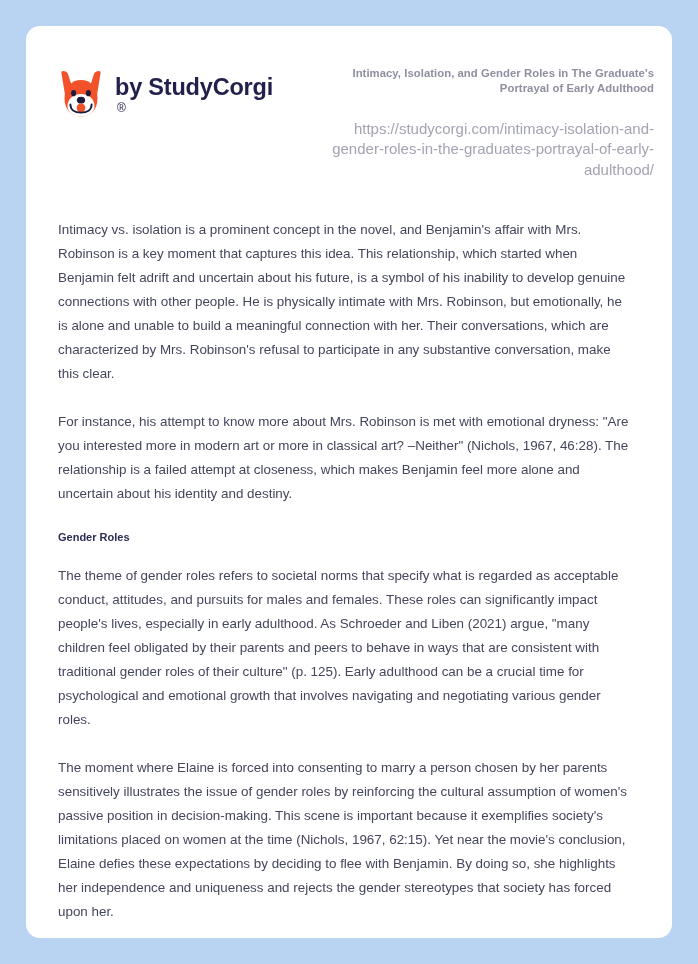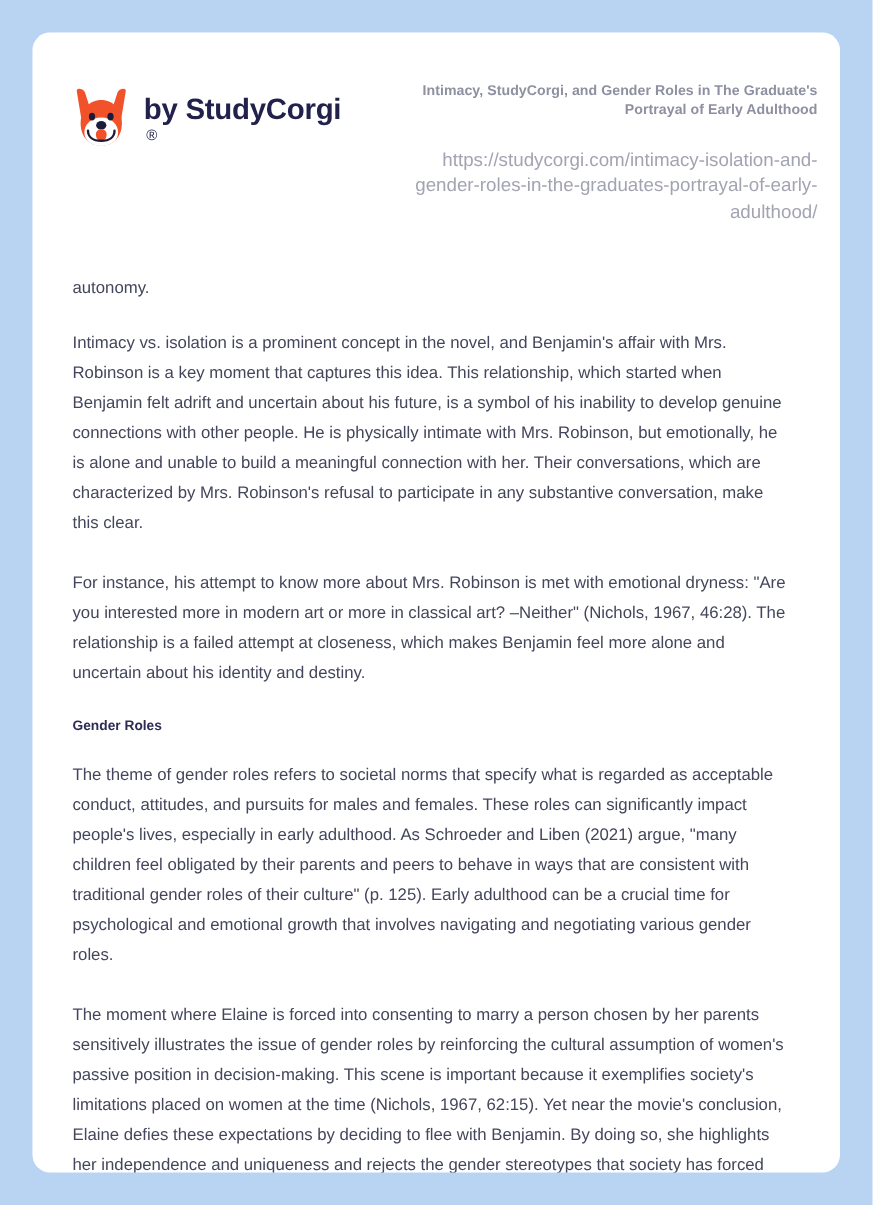--- a/index.html
+++ b/index.html
@@ -128,28 +128,27 @@
           <path d="M23 35.4 C25.6 35.4 27.3 37 27.3 39.6 C27.3 42.6 25.6 44.6 23 44.6 C20.4 44.6 18.7 42.6 18.7 39.6 C18.7 37 20.4 35.4 23 35.4 Z" fill="#f2522a"></path>
           <path d="M12.4 36.5 C12.4 41.4 16.3 44.6 23 44.6 C29.7 44.6 33.6 41.4 33.6 36.5" fill="none" stroke="#1c1b3a" stroke-width="1.9" stroke-linecap="round"></path>
         </svg>
         <div class="brand-name">
           <span>by StudyCorgi</span>
           <span class="brand-reg">®</span>
         </div>
       </div>
 
       <div class="header-meta">
-        <div class="header-title">Intimacy, StudyCorgi, and Gender Roles in The Graduate's Portrayal of Early Adulthood</div>
+        <div class="header-title">Intimacy, Isolation, and Gender Roles in The Graduate's Portrayal of Early Adulthood</div>
         <div class="header-url">https://studycorgi.com/intimacy-isolation-and-gender-roles-in-the-graduates-portrayal-of-early-adulthood/</div>
       </div>
 
     </div>
 
     <div class="doc-body">
-      <p class="tight-first">autonomy.</p>
       <p>Intimacy vs. isolation is a prominent concept in the novel, and Benjamin's affair with Mrs. Robinson is a key moment that captures this idea. This relationship, which started when Benjamin felt adrift and uncertain about his future, is a symbol of his inability to develop genuine connections with other people. He is physically intimate with Mrs. Robinson, but emotionally, he is alone and unable to build a meaningful connection with her. Their conversations, which are characterized by Mrs. Robinson's refusal to participate in any substantive conversation, make this clear.</p>
       <p>For instance, his attempt to know more about Mrs. Robinson is met with emotional dryness: "Are you interested more in modern art or more in classical art? –Neither" (Nichols, 1967, 46:28). The relationship is a failed attempt at closeness, which makes Benjamin feel more alone and uncertain about his identity and destiny.</p>
       <h2 class="section-heading">Gender Roles</h2>
       <p>The theme of gender roles refers to societal norms that specify what is regarded as acceptable conduct, attitudes, and pursuits for males and females. These roles can significantly impact people's lives, especially in early adulthood. As Schroeder and Liben (2021) argue, "many children feel obligated by their parents and peers to behave in ways that are consistent with traditional gender roles of their culture" (p. 125). Early adulthood can be a crucial time for psychological and emotional growth that involves navigating and negotiating various gender roles.</p>
       <p>The moment where Elaine is forced into consenting to marry a person chosen by her parents sensitively illustrates the issue of gender roles by reinforcing the cultural assumption of women's passive position in decision-making. This scene is important because it exemplifies society's limitations placed on women at the time (Nichols, 1967, 62:15). Yet near the movie's conclusion, Elaine defies these expectations by deciding to flee with Benjamin. By doing so, she highlights her independence and uniqueness and rejects the gender stereotypes that society has forced upon her.</p>
     </div>
 
   </div>
 </div>
 

